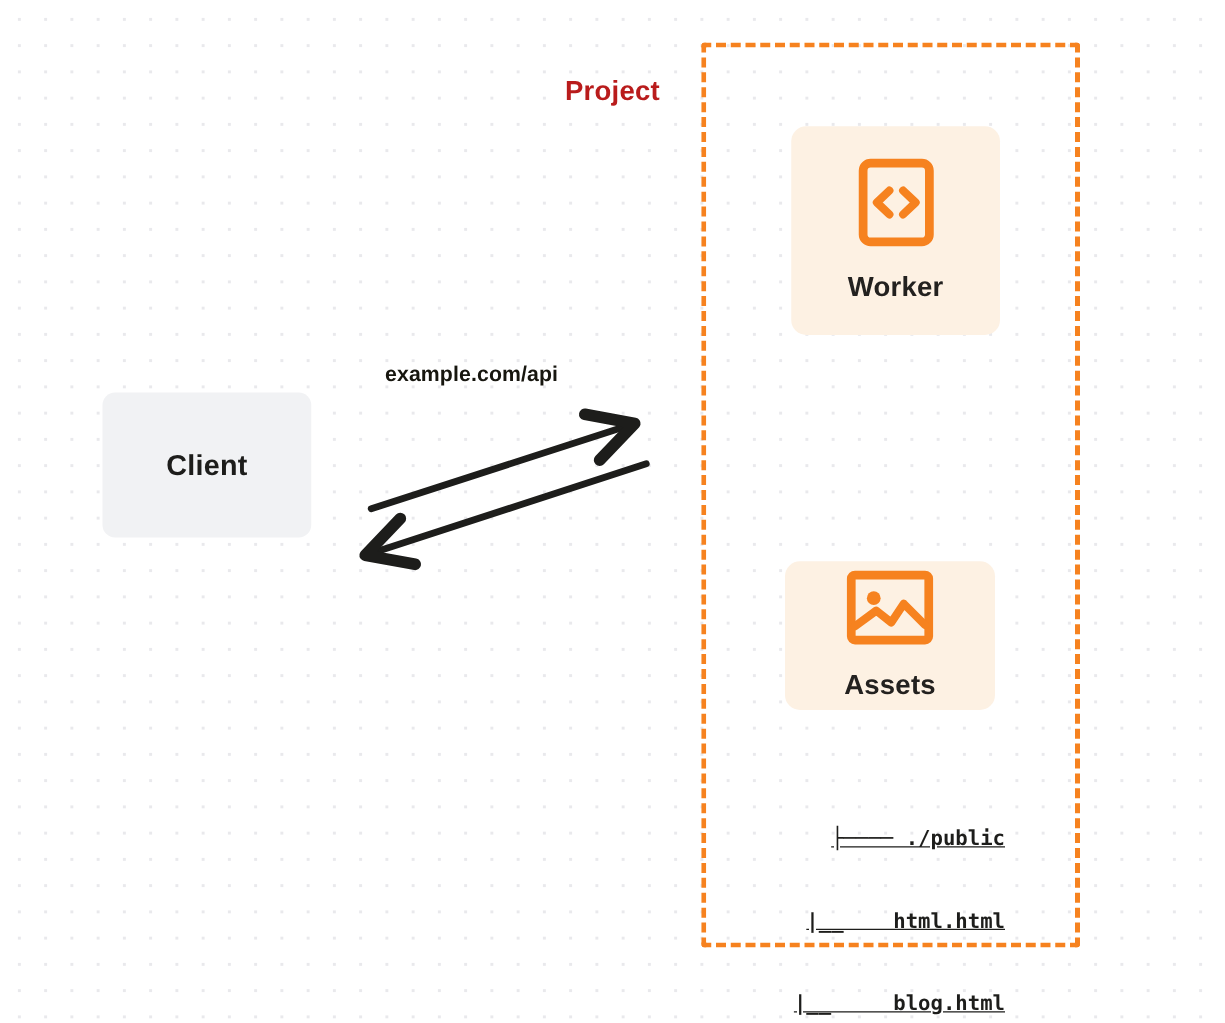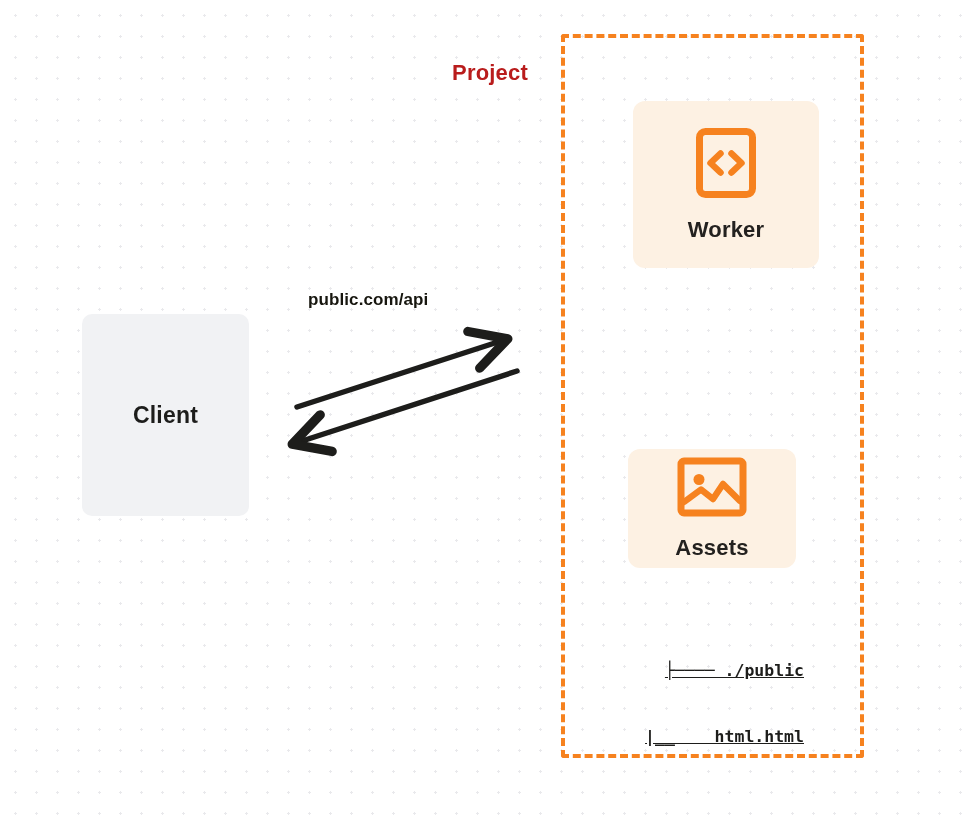--- a/index.html
+++ b/index.html
@@ -10,21 +10,21 @@
     background-size:21px 21px;
     background-position:5px 5px;
     font-family:"Liberation Sans", sans-serif;
     overflow:hidden;
     position:relative;
   }
   .stage{position:absolute;inset:0;}
 
   
   .client-box{
-    position:absolute;left:82px;top:314px;width:167px;height:202px;
+    position:absolute;left:82px;top:314px;width:167px;height:116px;
     background:#f1f2f4;border-radius:10px;
     display:flex;align-items:center;justify-content:center;
   }
   .client-label{
     font-size:23px;font-weight:bold;color:#1d1d1b;letter-spacing:.2px;
   }
 
   
   .project-box{
     position:absolute;left:561px;top:34px;width:303px;height:724px;
@@ -37,21 +37,21 @@
     font-size:22px;font-weight:bold;color:#b91c1c;letter-spacing:.2px;
     white-space:nowrap;
     margin-top:40px;
   }
 
   
   .card{
     position:absolute;background:#fdf1e3;border-radius:12px;
     display:flex;flex-direction:column;align-items:center;justify-content:center;
   }
-  .card-worker{left:633px;top:101px;width:186px;height:167px;}
+  .card-worker{left:633px;top:101px;width:167px;height:167px;}
   .card-assets{left:628px;top:449px;width:168px;height:119px;}
   .card-icon{display:block;}
   .card-label{
     font-size:22px;font-weight:bold;color:#23211f;letter-spacing:.2px;
     margin-top:14px;
   }
 
   
   .tree{
     position:absolute;left:560px;top:616px;width:244px;
@@ -83,21 +83,21 @@
       <marker id="ah-right" markerWidth="9" markerHeight="9" refX="6.2" refY="4.5" orient="auto">
         <path d="M1,1 L7.5,4.5 L1,8" fill="none" stroke="#1d1d1b" stroke-width="1.7" stroke-linecap="round" stroke-linejoin="round"></path>
       </marker>
       <marker id="ah-left" markerWidth="9" markerHeight="9" refX="6.2" refY="4.5" orient="auto">
         <path d="M1,1 L7.5,4.5 L1,8" fill="none" stroke="#1d1d1b" stroke-width="1.7" stroke-linecap="round" stroke-linejoin="round"></path>
       </marker>
     </defs>
     <line x1="297" y1="407" x2="501" y2="341" stroke="#1d1d1b" stroke-width="5.5" stroke-linecap="round" marker-end="url(#ah-right)"></line>
     <line x1="517" y1="371" x2="299" y2="442" stroke="#1d1d1b" stroke-width="5.5" stroke-linecap="round" marker-end="url(#ah-left)"></line>
   </svg>
-  <div class="arrow-label">public.com/api</div>
+  <div class="arrow-label">example.com/api</div>
 
   <div class="project-box"></div>
   <div class="project-title">Project</div>
 
   <div class="card card-worker">
     <span class="card-icon">
       <svg width="62" height="72" viewBox="0 0 62 72">
         <rect x="4.5" y="4.5" width="53" height="63" rx="6" ry="6" fill="none" stroke="#f6821f" stroke-width="7"></rect>
         <path d="M25.5,26.5 L15.5,36 L25.5,45.5" fill="none" stroke="#f6821f" stroke-width="6.5" stroke-linecap="round" stroke-linejoin="round"></path>
         <path d="M36.5,26.5 L46.5,36 L36.5,45.5" fill="none" stroke="#f6821f" stroke-width="6.5" stroke-linecap="round" stroke-linejoin="round"></path>
@@ -113,16 +113,17 @@
         <circle cx="22" cy="22.5" r="5.5" fill="#f6821f"></circle>
         <path d="M7,45 L24,32.5 L36,42 L46,27 L63,44" fill="none" stroke="#f6821f" stroke-width="6.5" stroke-linecap="round" stroke-linejoin="round"></path>
       </svg>
     </span>
     <span class="card-label">Assets</span>
   </div>
 
   <div class="tree">
     <span class="tree-line">├──── ./public</span>
     <span class="tree-line">|__    html.html</span>
+    <span class="tree-line">|__     blog.html</span>
     
   </div>
 
 </div>
 
 </body></html>

